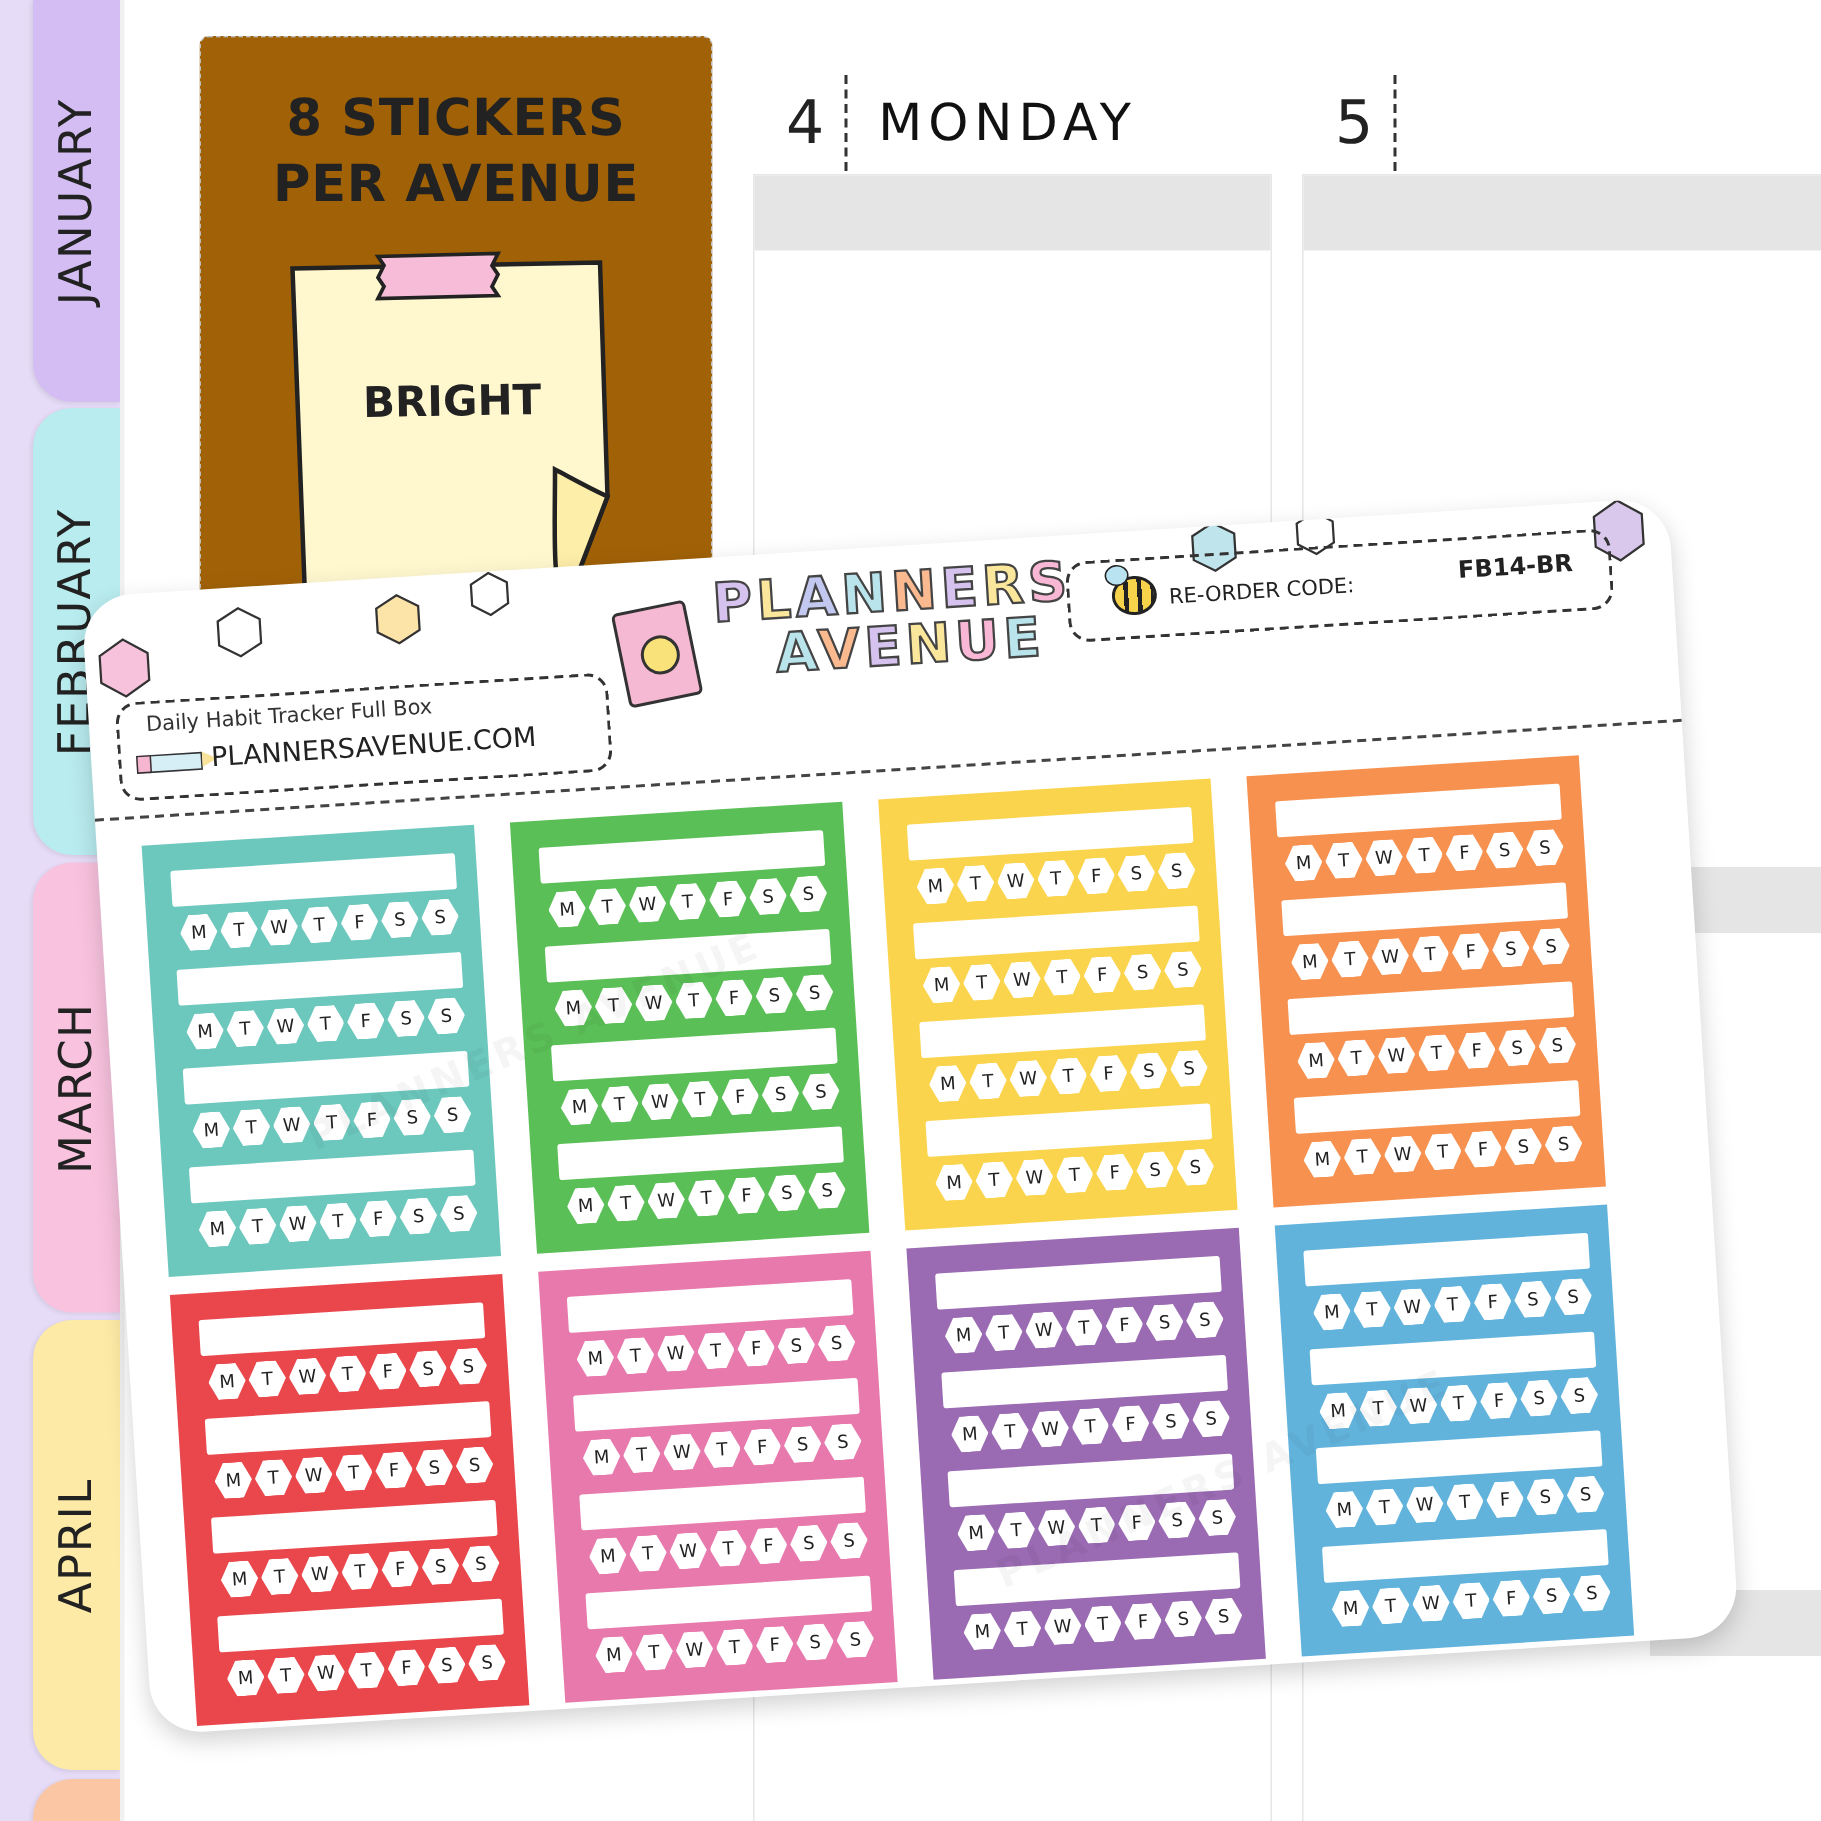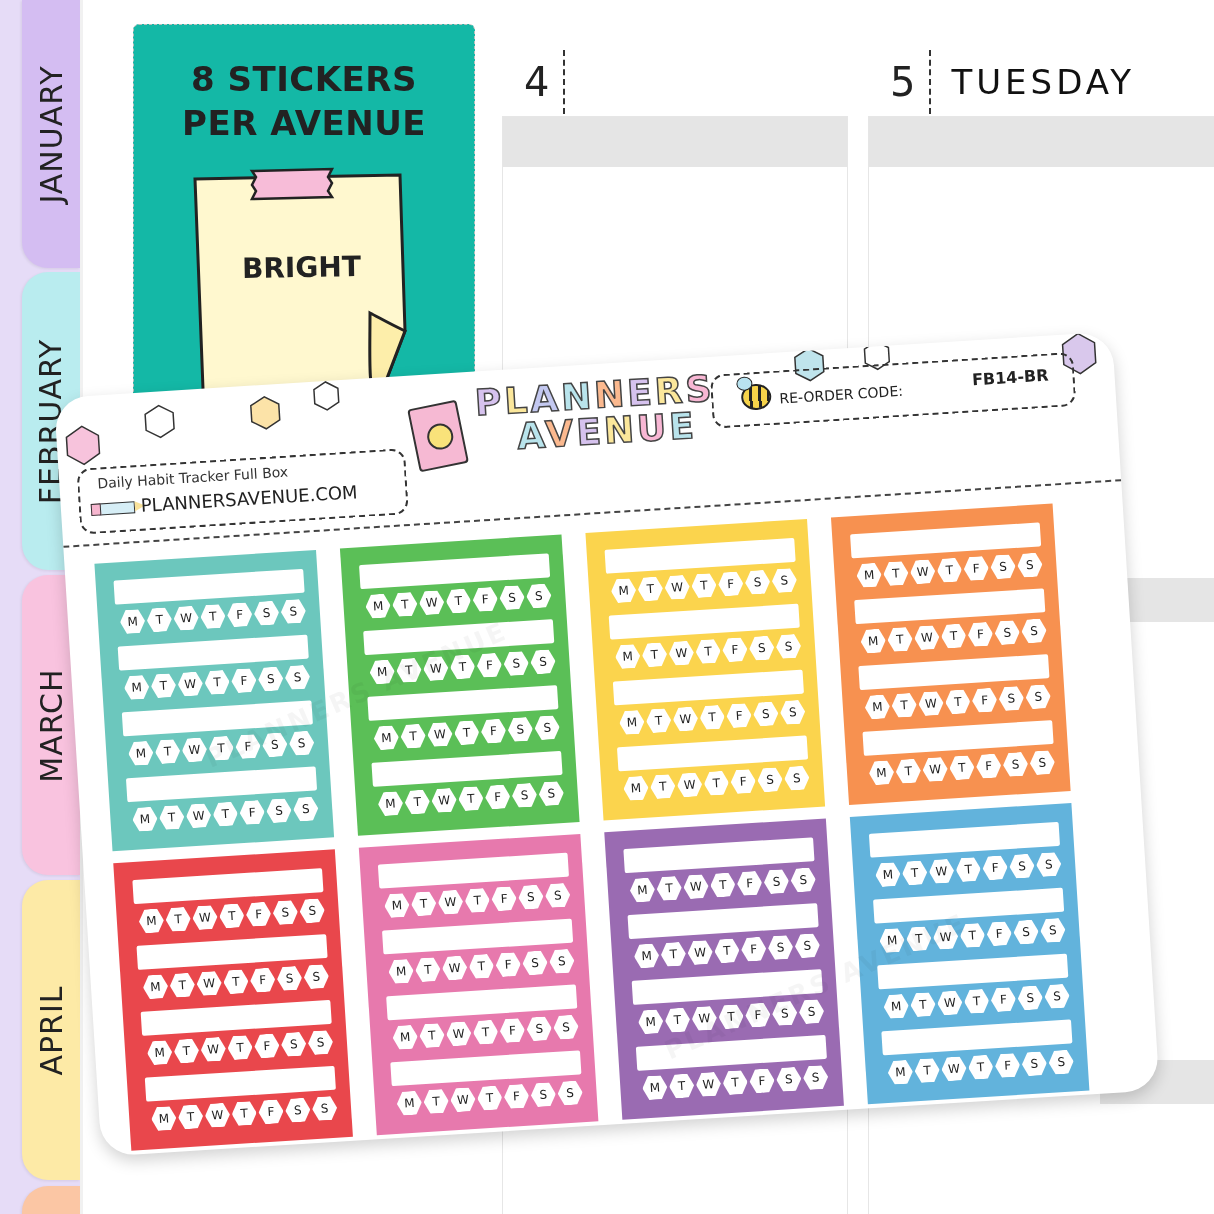--- a/index.html
+++ b/index.html
@@ -2,21 +2,21 @@
 <html><head>
 <meta charset="utf-8">
 <style>
   html, body { margin:0; padding:0; }
   body { width:1214px; height:1214px; position:relative; overflow:hidden; background:#ffffff; font-family:"DejaVu Sans", sans-serif; }
   .tabs-bg { position:absolute; left:0; top:0; width:80px; height:1214px; background:#e6dcf7; }
   .tab { position:absolute; left:22px; width:58px; border-radius:26px 0 0 26px; display:flex; align-items:center; justify-content:center; box-shadow:-1px 1px 3px rgba(0,0,0,0.08); }
   .tab span { transform:rotate(-90deg); white-space:nowrap; font-family:"DejaVu Sans", sans-serif; font-size:30px; letter-spacing:1px; color:#222; }
   .edge-line { position:absolute; left:80px; top:0; width:3px; height:1214px; background:#f1f1f1; }
 
-  .info-card { position:absolute; left:133px; top:24px; width:340px; height:440px; border:1.5px dashed #bdbdbd; border-radius:6px; background:#14b8a6; }
+  .info-card { position:absolute; left:133px; top:24px; width:340px; height:440px; border:1.5px dashed #bdbdbd; border-radius:6px; background:#a16207; }
   .info-title { position:absolute; left:0; right:0; top:32px; text-align:center; font-family:"DejaVu Sans", sans-serif; font-weight:bold; font-size:34px; line-height:44px; color:#222; letter-spacing:0.5px; }
   .note { position:absolute; left:58px; top:142px; }
 
   .day { position:absolute; top:50px; display:flex; align-items:center; }
   .day .num { font-family:"DejaVu Sans", sans-serif; font-size:40px; color:#222; }
   .day .sep { width:0; height:64px; border-left:2px dashed #333; margin:0 20px 0 14px; }
   .day .name { font-family:"DejaVu Sans", sans-serif; font-size:34px; letter-spacing:4px; color:#111; }
 
   .col { position:absolute; border:1px solid #e6e6e6; background:#fff; }
   .col .head { height:50px; background:#e5e5e5; }
@@ -79,25 +79,25 @@
     <path d="M3 12 L208 8 L213 164 L184 240 L12 248 Z" fill="#fff8cf" stroke="#222" stroke-width="3"></path>
     <path d="M213 164 C196 156 186 150 178 146 C178 190 176 218 184 240 Z" fill="#fdeeaa" stroke="#222" stroke-width="3"></path>
     <path d="M60 0 L140 -2 L136 6 L140 12 L136 20 L140 26 L60 28 L64 20 L60 14 L64 6 Z" fill="#f7bcd8" stroke="#222" stroke-width="2.5" transform="translate(0,4)"></path>
   </svg>
   <div style="position:absolute;left:108px;top:226px;font-family:'DejaVu Sans',sans-serif;font-weight:bold;font-size:28px;color:#222;transform:rotate(-1deg);">BRIGHT</div>
 </div>
 
 <div class="day" style="left:524px;">
   <span class="num">4</span>
   <span class="sep"></span>
+  <span class="name">MONDAY</span>
 </div>
 <div class="day" style="left:890px;">
   <span class="num">5</span>
   <span class="sep"></span>
-  <span class="name">TUESDAY</span>
 </div>
 
 <div class="col" style="left:502px;top:116px;width:344px;height:1110px;">
     <div class="head"></div>
   </div>
 <div class="col" style="left:868px;top:116px;width:360px;height:1110px;">
     <div class="head"></div>
   </div>
 <div class="grey-band" style="left:1120px;top:578px;width:94px;height:44px;"></div>
 <div class="grey-band" style="left:1100px;top:1060px;width:114px;height:44px;"></div>

